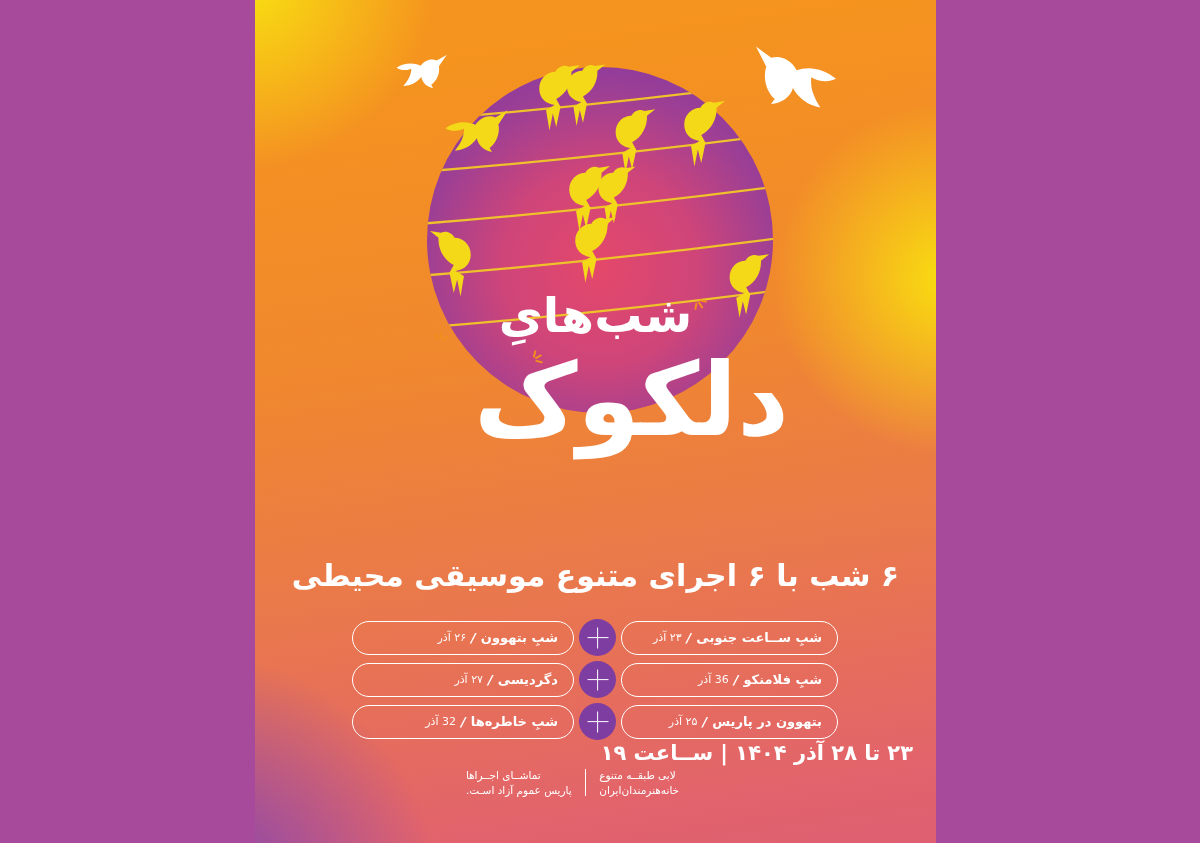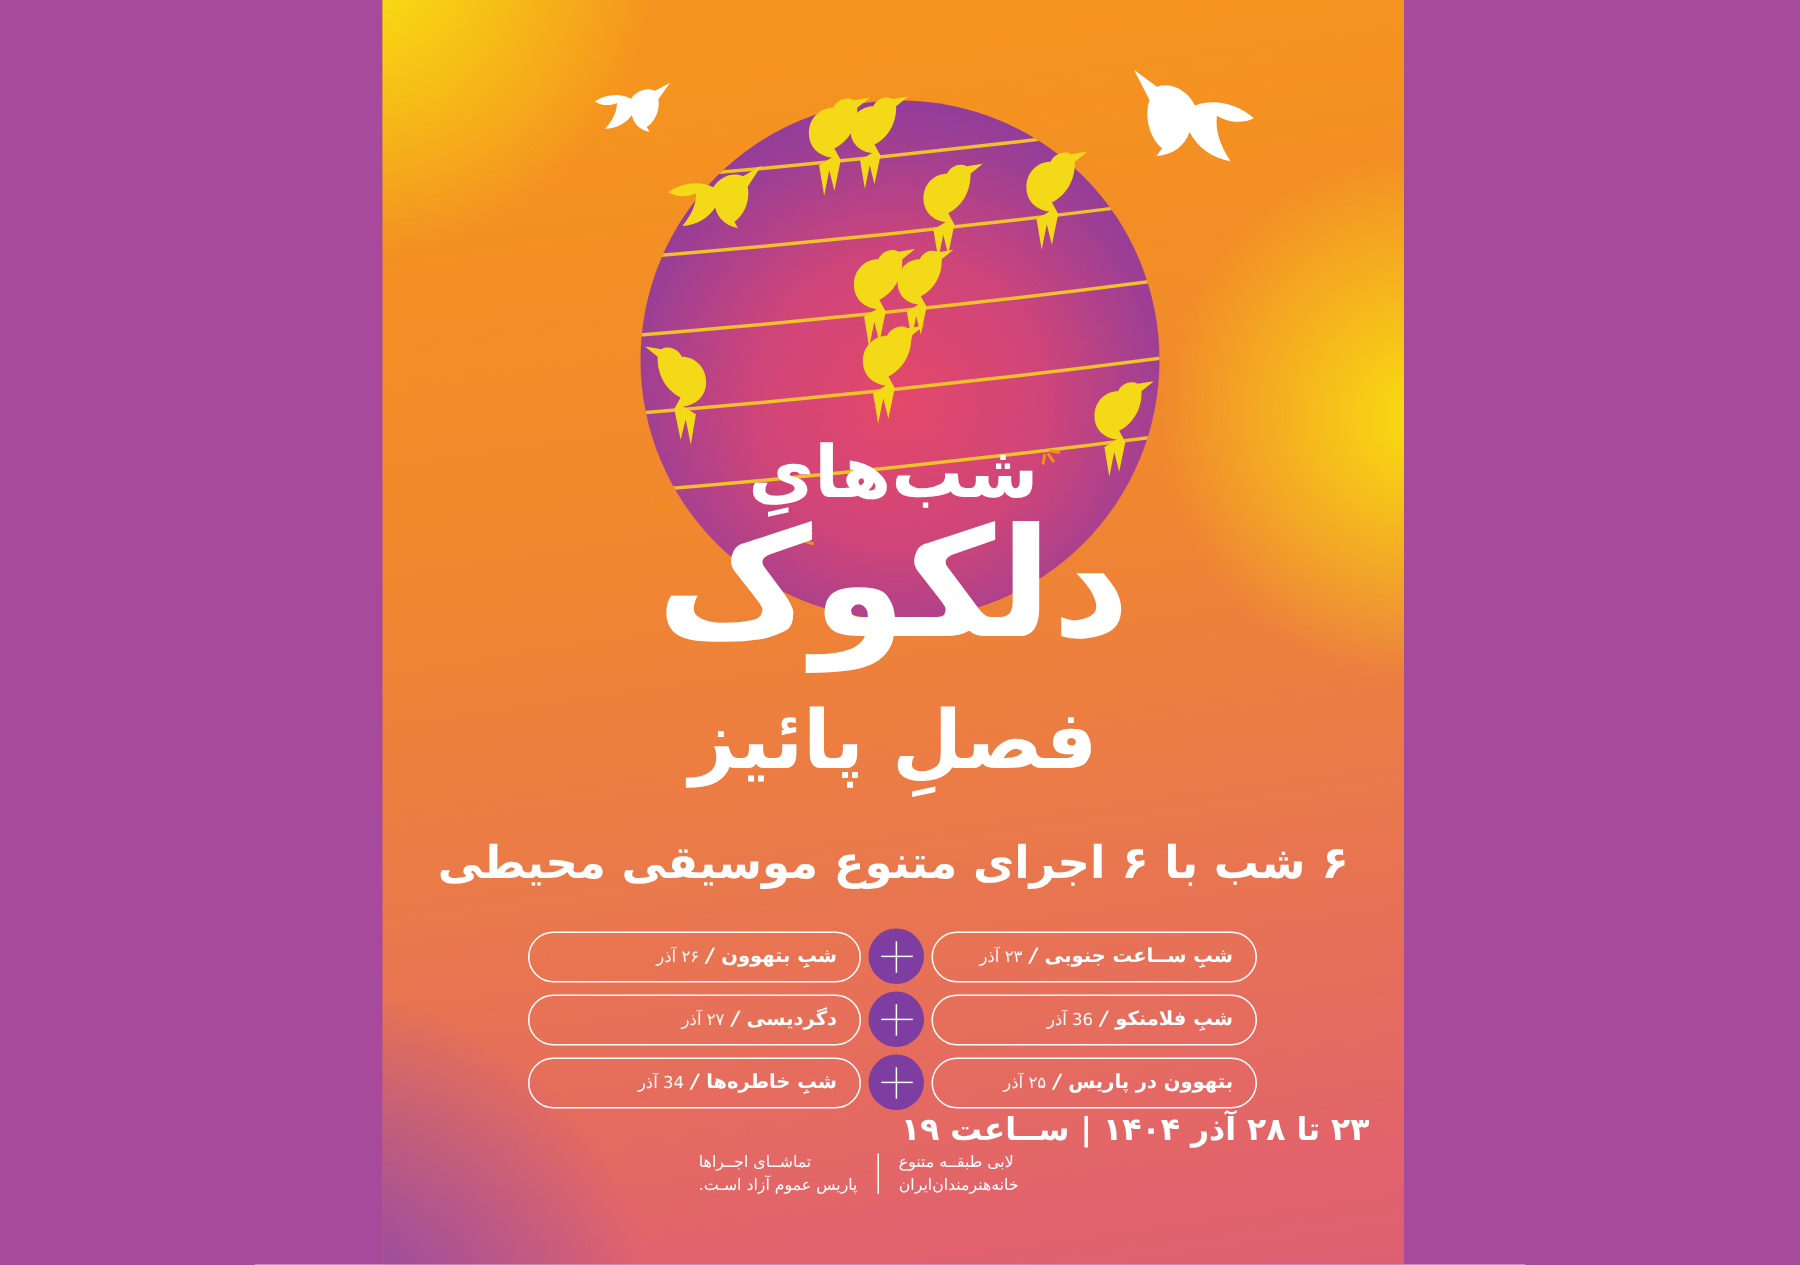--- a/index.html
+++ b/index.html
@@ -23,21 +23,21 @@
     position:absolute;left:255px;top:0;width:681px;height:843px;overflow:hidden;
     background:
       radial-gradient(circle 270px at -2% -3%, var(--poster-yellow) 0%, rgba(248,228,17,0) 72%),
       radial-gradient(circle 235px at 102% 33%, #f9df10 0%, rgba(249,223,16,0) 75%),
       radial-gradient(circle 330px at -8% 106%, var(--poster-purple-corner) 12%, rgba(143,73,168,0) 72%),
       linear-gradient(172deg, var(--poster-orange) 8%, #f0872f 42%, #ea7a49 64%, var(--poster-pink) 92%, #de5f71 100%);
   }
   .decor{position:absolute;left:0;top:0;}
   .title-line{position:absolute;left:0;width:100%;text-align:center;color:var(--text-white);font-weight:bold;direction:rtl;white-space:nowrap;}
   .t1{top:289px;font-size:48px;line-height:1.1;}
-  .t2{top:336px;font-size:101px;line-height:1.05;letter-spacing:2px;}
+  .t2{top:347px;font-size:101px;line-height:1.05;letter-spacing:2px;margin-left:36px;}
   .t3{top:464px;font-size:54px;line-height:1.1;}
   .subtitle{position:absolute;top:558px;left:0;width:100%;text-align:center;color:var(--text-white);
     font-weight:bold;font-size:30px;direction:rtl;white-space:nowrap;}
   .events{position:absolute;top:619px;left:97px;width:487px;display:flex;flex-direction:column;gap:5px;}
   .ev-row{display:flex;align-items:center;gap:5px;}
   .pill{height:34px;border:1.5px solid var(--text-white);border-radius:999px;display:flex;align-items:center;
     direction:rtl;padding:0 15px;color:var(--text-white);white-space:nowrap;overflow:hidden;}
   .pill-left{width:222px;}
   .pill-right{width:217px;}
   .ev-name{font-weight:bold;font-size:13px;}
@@ -114,21 +114,20 @@
 
       <g stroke="#f18f1f">
         <use href="#sparkle" transform="translate(185,342) rotate(-35)"></use>
         <use href="#sparkle" transform="translate(278,360) rotate(15)"></use>
         <use href="#sparkle" transform="translate(442,300) rotate(100)"></use>
       </g>
     </svg>
 
     <div class="title-line t1">شب‌هایِ</div>
     <div class="title-line t2">دلکوک</div>
-    <div class="title-line t3">فصلِ پائیز</div>
 
     <div class="subtitle">۶ شب با ۶ اجرای متنوع موسیقی محیطی</div>
 
     <div class="events">
 
       <div class="ev-row">
         <div class="pill pill-left">
           <span class="ev-name">شبِ بتهوون</span>
           <span class="ev-slash">/</span>
           <span class="ev-date">۲۶ آذر</span>
@@ -152,21 +151,21 @@
           <span class="ev-name">شبِ فلامنکو</span>
           <span class="ev-slash">/</span>
           <span class="ev-date">36 آذر</span>
         </div>
       </div>
 
       <div class="ev-row">
         <div class="pill pill-left">
           <span class="ev-name">شبِ خاطره‌ها</span>
           <span class="ev-slash">/</span>
-          <span class="ev-date">34 آذر</span>
+          <span class="ev-date">32 آذر</span>
         </div>
         <div class="plus"></div>
         <div class="pill pill-right">
           <span class="ev-name">بتهوون در پاریس</span>
           <span class="ev-slash">/</span>
           <span class="ev-date">۲۵ آذر</span>
         </div>
       </div>
 
     </div>

